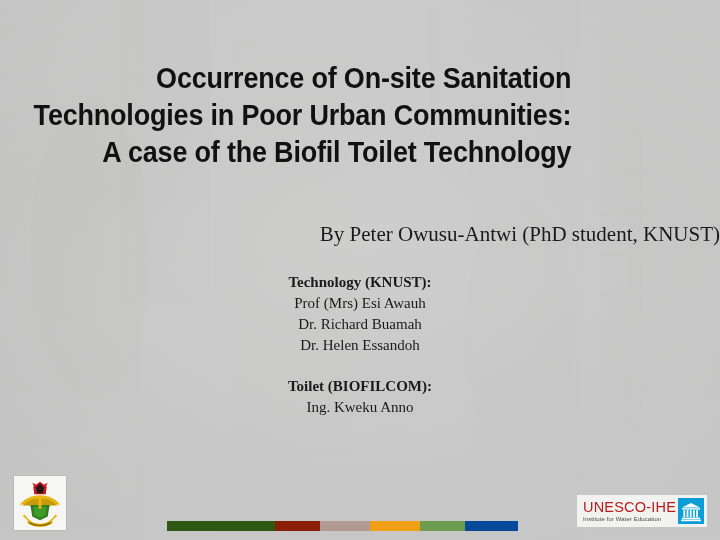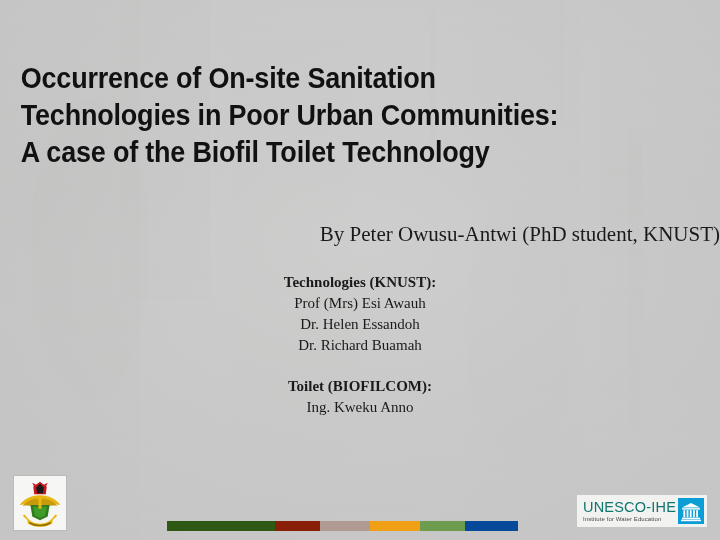--- a/index.html
+++ b/index.html
@@ -47,21 +47,21 @@
         rgba(198,199,198,0.20) 60%,
         rgba(186,187,186,0.30) 100%);
   }
 
   
   .title-block {
     position: absolute;
     left: 0;
     top: 60px;
     width: 592px;
-    text-align: left;
+    text-align: right;
   }
   .title-line {
     font-family: "Liberation Sans Narrow", "Liberation Sans", sans-serif;
     font-weight: bold;
     font-size: 29px;
     line-height: 37px;
     letter-spacing: -0.2px;
     color: #111111;
     white-space: nowrap;
     transform: scaleX(0.93);
@@ -145,21 +145,21 @@
     box-sizing: border-box;
   }
   .unesco-words {
     flex: 1 1 auto;
     padding-left: 3px;
   }
   .unesco-name {
     font-family: "Liberation Sans", sans-serif;
     font-size: 14.5px;
     line-height: 15px;
-    color: #0f766e;
+    color: #b91c1c;
     letter-spacing: 0.2px;
   }
   .unesco-tag {
     font-family: "Liberation Sans", sans-serif;
     font-size: 6px;
     line-height: 8px;
     color: #4a4a4a;
     letter-spacing: 0.1px;
     white-space: nowrap;
   }
@@ -203,24 +203,24 @@
 
   <div class="title-block">
     <div class="title-line">Occurrence of On-site Sanitation</div>
     <div class="title-line">Technologies in Poor Urban Communities:</div>
     <div class="title-line">A case of the Biofil Toilet Technology</div>
   </div>
 
   <div class="author">By Peter Owusu-Antwi (PhD student, KNUST)</div>
 
   <div class="credits">
-    <div class="credit-heading">Technologies (KNUST):</div>
+    <div class="credit-heading">Technology (KNUST):</div>
     <div class="credit-name">Prof (Mrs) Esi Awauh</div>
+    <div class="credit-name">Dr. Richard Buamah</div>
     <div class="credit-name">Dr. Helen Essandoh</div>
-    <div class="credit-name">Dr. Richard Buamah</div>
     <div class="credit-gap"></div>
     <div class="credit-heading">Toilet (BIOFILCOM):</div>
     <div class="credit-name">Ing. Kweku Anno</div>
   </div>
 
   <div class="knust-logo">
     <svg viewBox="0 0 54 56">
       <rect x="0" y="0" width="54" height="56" fill="#f6f6f4"></rect>
 
       <path d="M27 6 L34 11 L33 19 L21 19 L20 11 Z" fill="#c4161c"></path>

